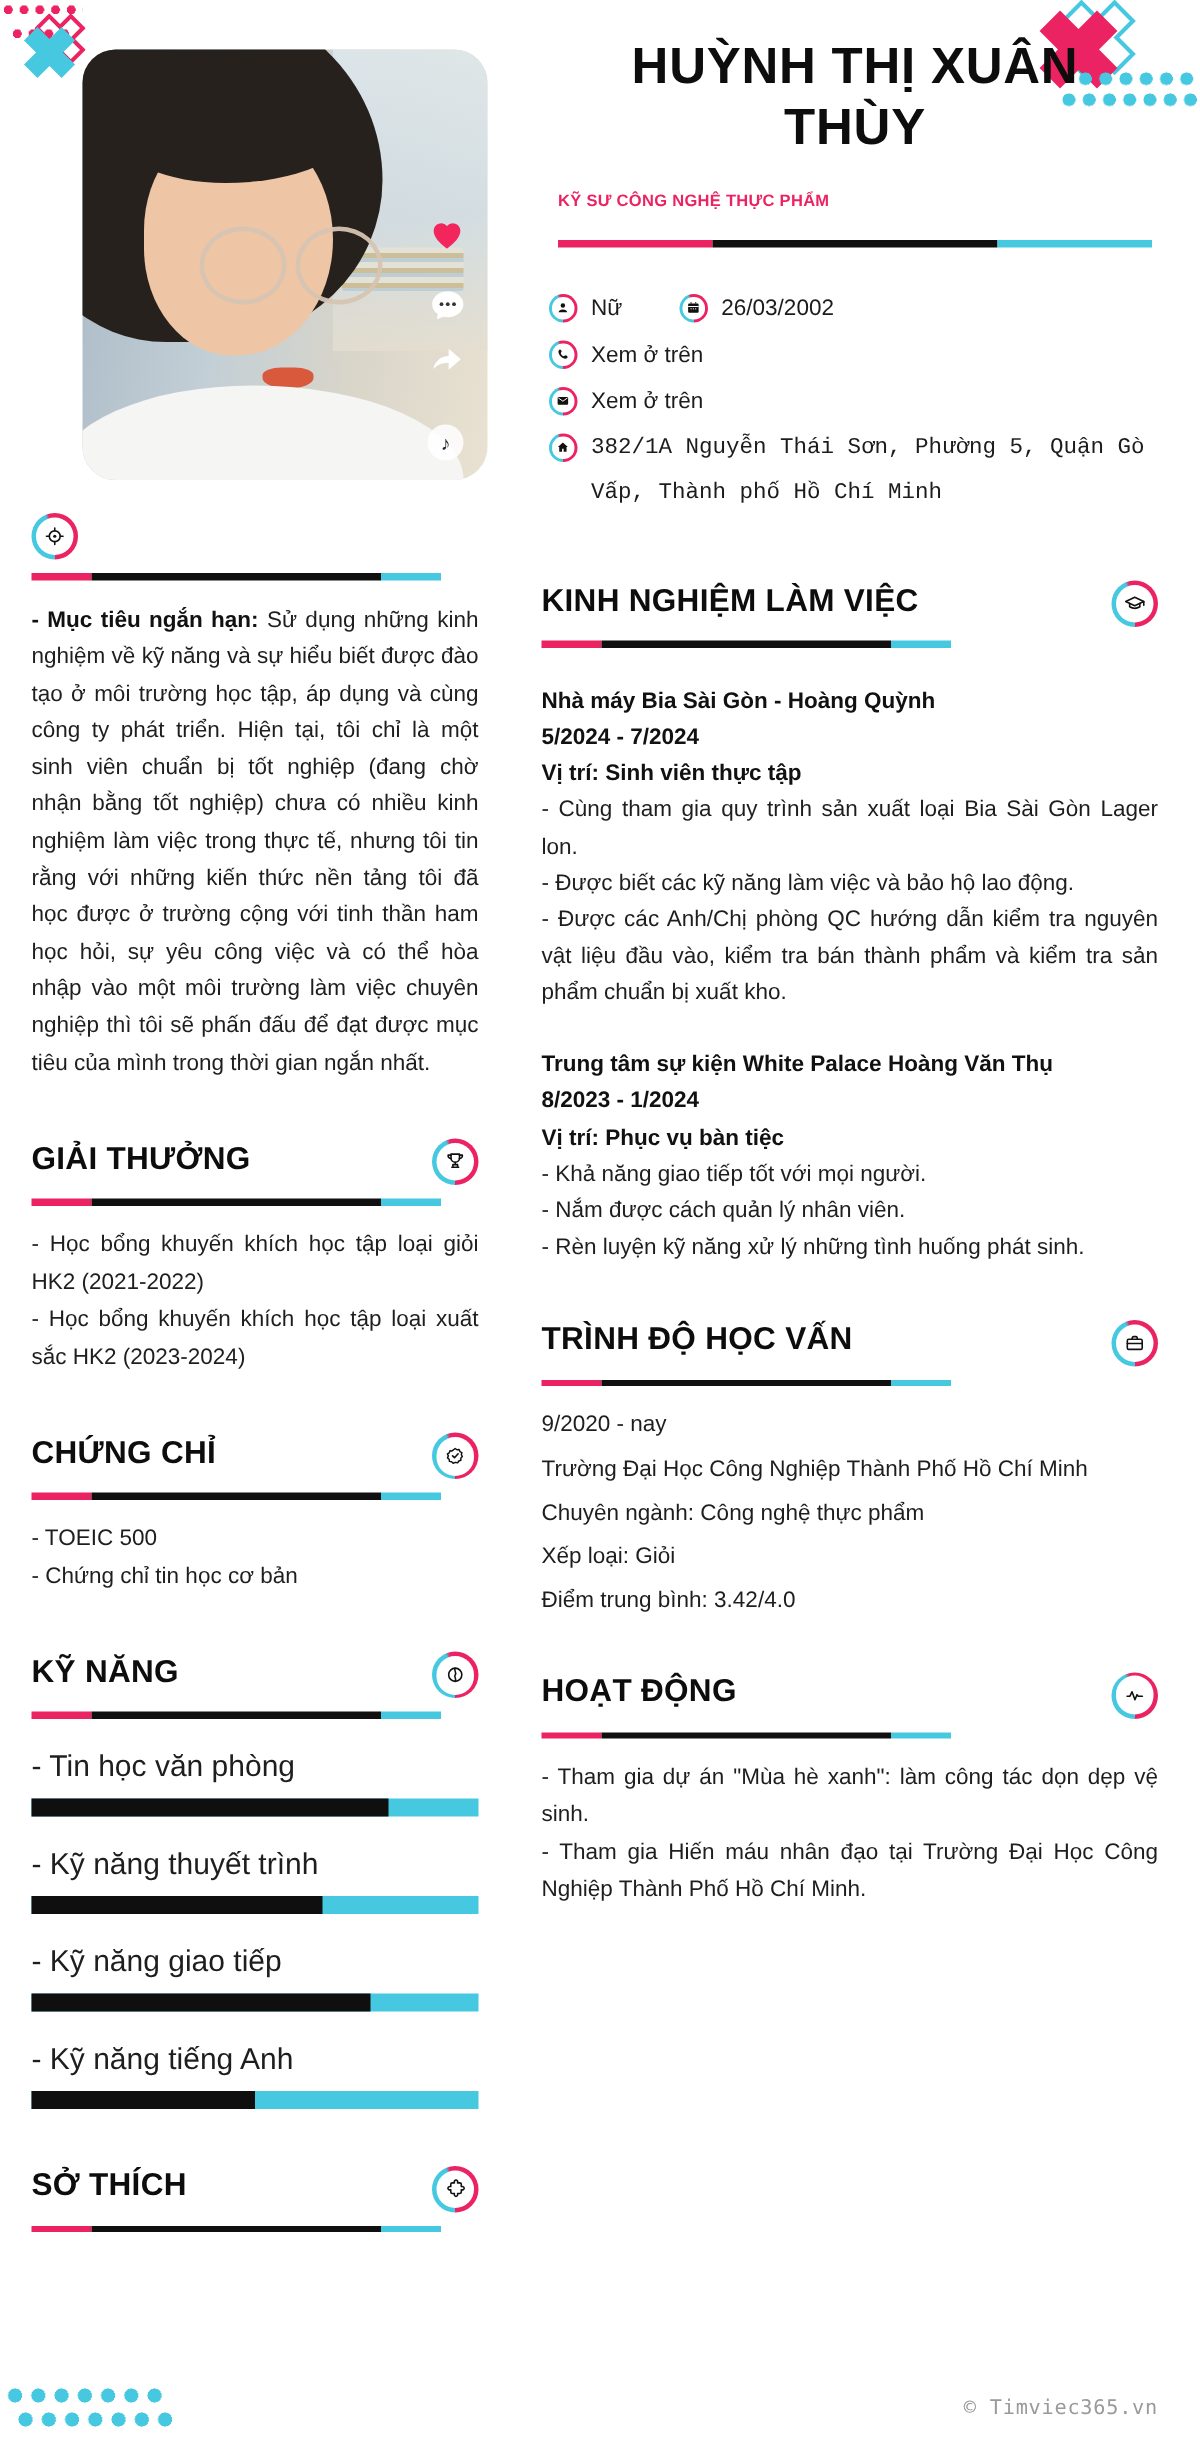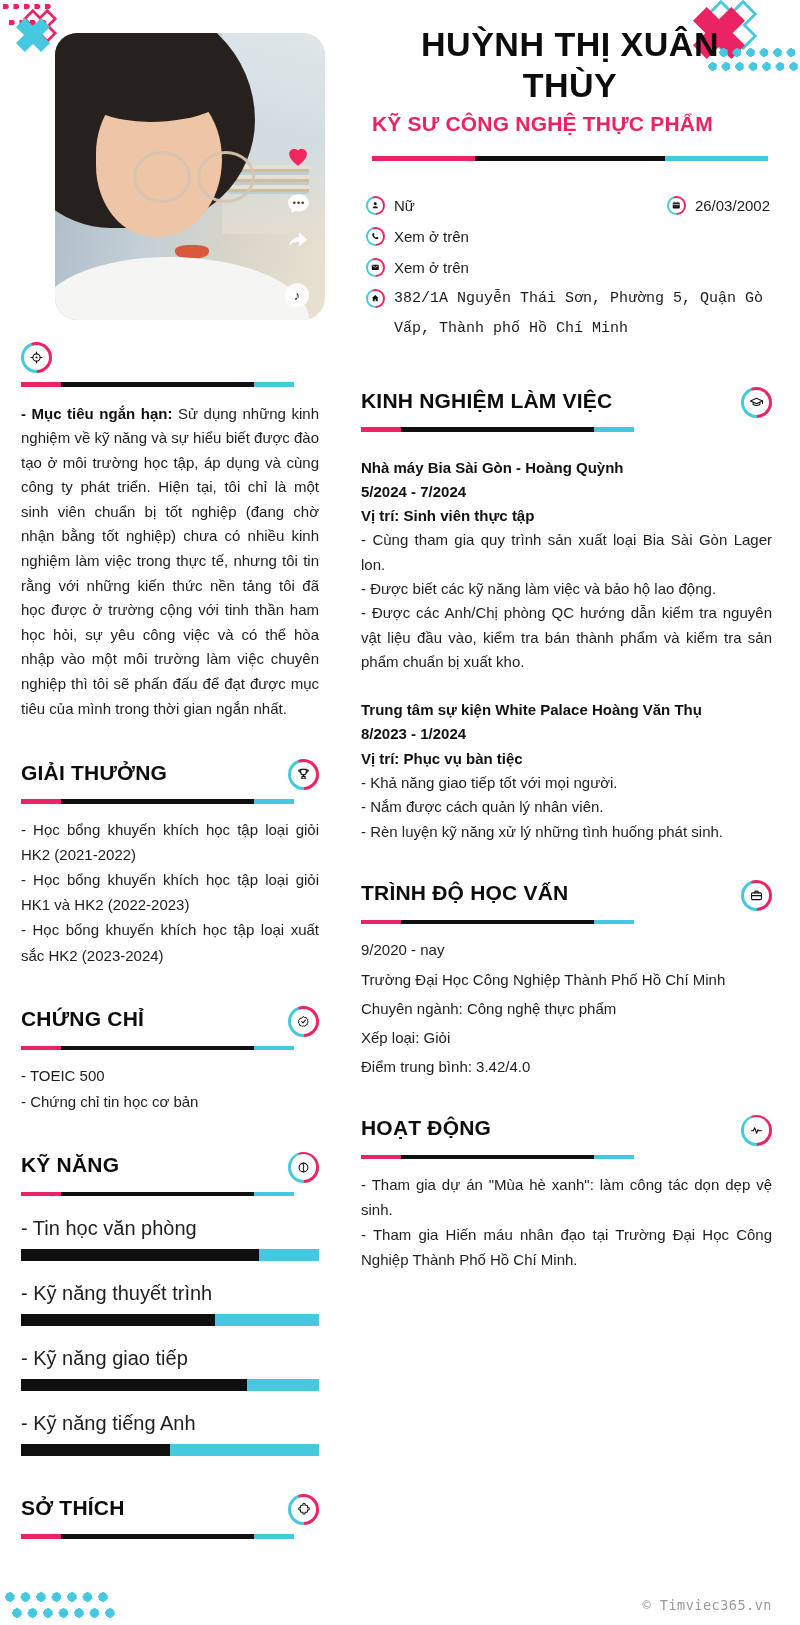--- a/index.html
+++ b/index.html
@@ -24,31 +24,31 @@
   .ph-bangs { position:absolute; left:9%; top:7%; width:58%; height:24%; background:#27211e; border-radius:10% 20% 58% 48%; }
   .ph-glass { position:absolute; width:58px; height:52px; border:3px solid rgba(214,196,178,.95); border-radius:50%; top:118px; }
   .ph-glass.l { left:78px; } .ph-glass.r { left:142px; }
   .ph-lips { position:absolute; left:120px; top:212px; width:34px; height:14px; background:#d9593c; border-radius:45% 45% 60% 60%; }
   .ph-coat { position:absolute; left:-6%; bottom:-20%; width:100%; height:42%; background:#f5f5f3; border-radius:48% 52% 0 0; }
   .ph-ic { position:absolute; right:14px; }
 
   
   .header { position:absolute; left:372px; top:24px; width:396px; }
   .name { font-size:34px; line-height:1.2; font-weight:bold; color:#0d0d0d; text-align:center; letter-spacing:.5px; }
-  .job-title { margin-top:6px; font-size:21px; font-weight:bold; color:#EC2363; letter-spacing:.2px; }
+  .job-title { margin-top:22px; font-size:11px; font-weight:bold; color:#EC2363; letter-spacing:.2px; }
   .divider { display:flex; height:5px; margin-top:20px; }
   .divider i { display:block; height:100%; }
   .divider .p { background:#EC2363; } .divider .b { background:#101010; } .divider .c { background:#45C8E0; }
   .divider.title .p { width:26%; } .divider.title .b { width:48%; } .divider.title .c { width:26%; }
   .divider.sect { height:4.5px; margin-top:9px; width:273px; }
   .divider.sect .p { width:40px; } .divider.sect .b { width:193px; } .divider.sect .c { width:40px; }
 
   
   .contact { position:absolute; left:366px; top:196px; width:404px; font-size:15px; color:#1c1c1c; }
-  .c-row { display:flex; align-items:flex-start; margin-bottom:12px;justify-content:space-between; }
+  .c-row { display:flex; align-items:flex-start; margin-bottom:12px; }
   .c-row .txt { line-height:19px; }
   .c-row.addr .txt { line-height:30px; margin-top:-5px;font-family:Liberation Mono, monospace; }
   .c-cell { display:flex; align-items:center; }
   .c-cell + .c-cell { margin-left:38px; }
   .ci { flex:0 0 auto; width:19px; height:19px; border-radius:50%; margin-right:9px;
         background:conic-gradient(from 180deg,#45C8E0 0deg 155deg,#EC2363 165deg 360deg);
         display:flex; align-items:center; justify-content:center; }
   .ci .in { width:14.5px; height:14.5px; border-radius:50%; background:#fff; display:flex; align-items:center; justify-content:center; }
   .ci svg { width:10.5px; height:10.5px; display:block; }
 
@@ -260,21 +260,20 @@
             </span>
           </span>
       </div>
       <div class="divider sect">
           <i class="p"></i>
           <i class="b"></i>
           <i class="c"></i>
         </div>
       <div class="list">
         <div class="item">- Học bổng khuyến khích học tập loại giỏi HK2 (2021-2022)</div>
-        <div class="item">- Học bổng khuyến khích học tập loại giỏi HK1 và HK2 (2022-2023)</div>
         <div class="item">- Học bổng khuyến khích học tập loại xuất sắc HK2 (2023-2024)</div>
       </div>
     </div>
 
     <div class="section">
       <div class="sec-head">
         <h2>CHỨNG CHỈ</h2>
         <span class="si">
             <span class="in">
               <svg viewBox="0 0 24 24">

